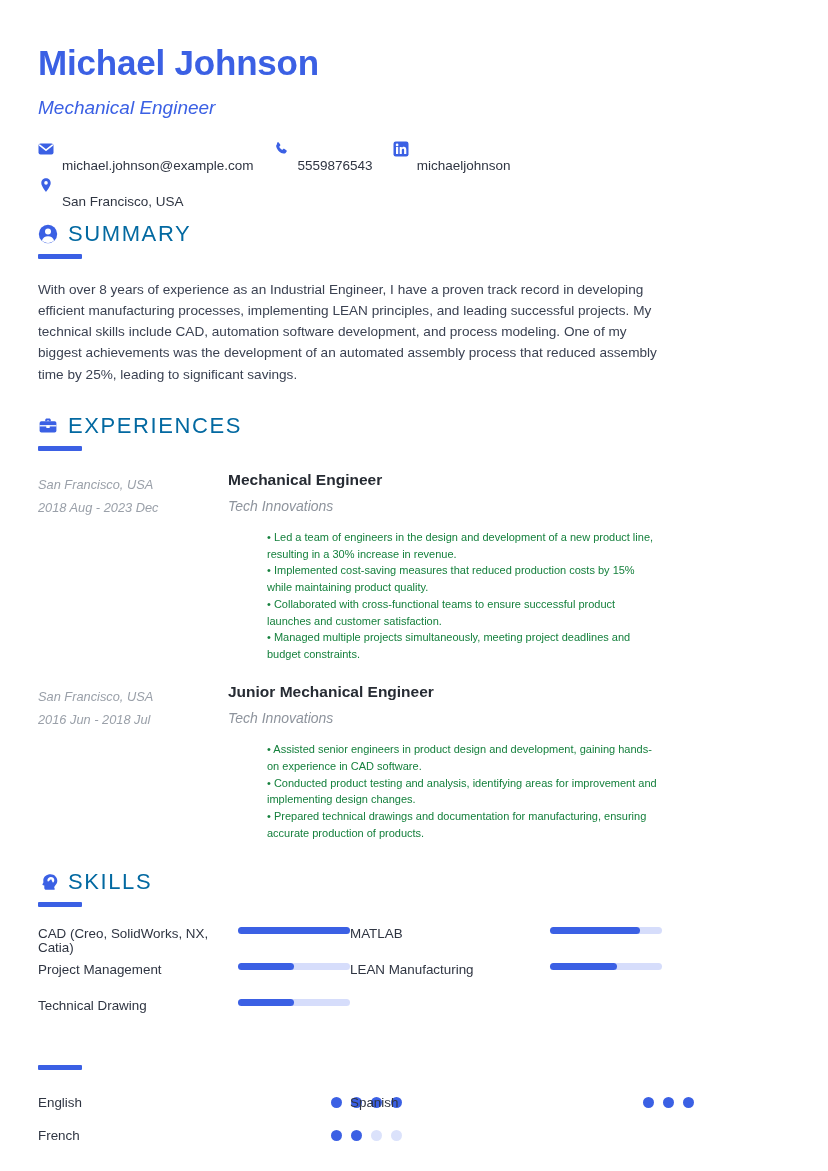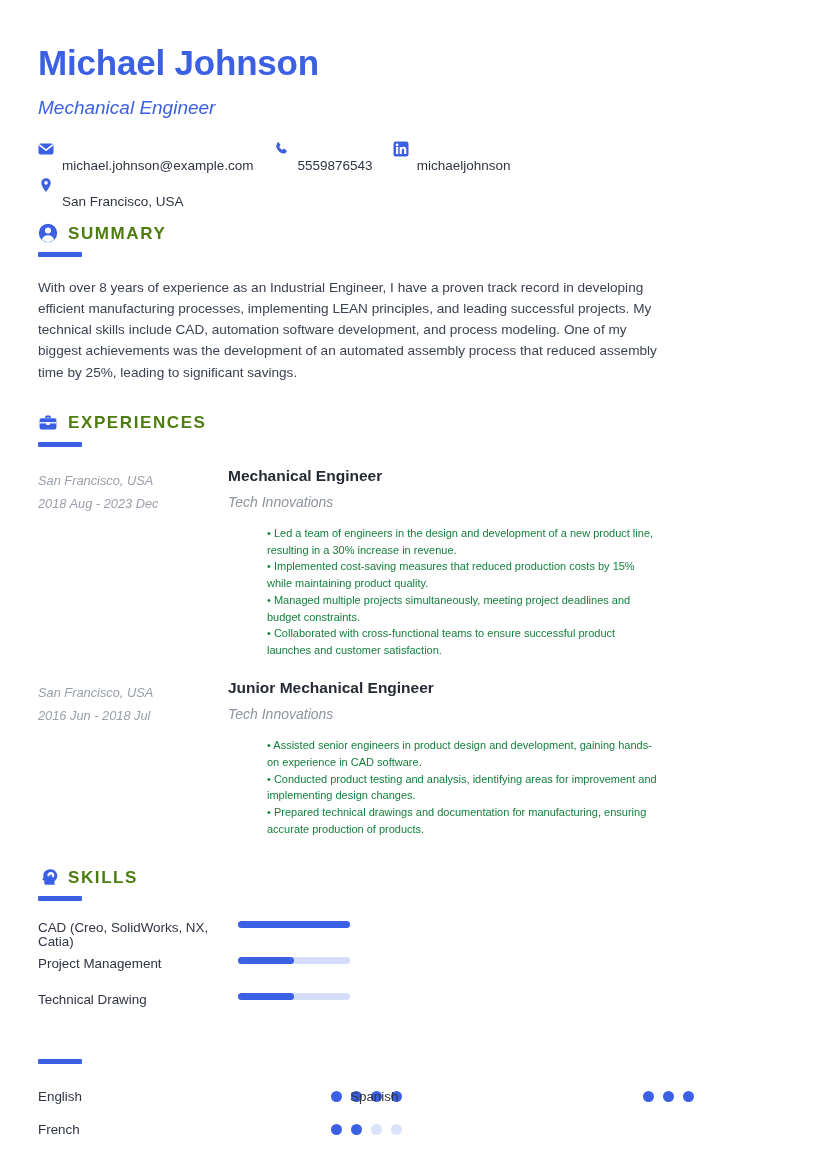--- a/index.html
+++ b/index.html
@@ -65,23 +65,23 @@
   
   .section { margin-top: 30px; }
   .section-head {
     display: flex;
     align-items: center;
     gap: 10px;
   }
   .section-icon { display: inline-flex; width: 20px; height: 20px; flex: 0 0 20px; }
   .section-icon svg { width: 20px; height: 20px; display: block; }
   .section-title {
-    font-size: 17px;
-    font-weight: 700;
-    color: #4d7c0f;
+    font-size: 22px;
+    font-weight: 400;
+    color: #0369a1;
     letter-spacing: 1.6px;
     line-height: 1;
   }
   .section-rule {
     width: 44px;
     height: 5px;
     background: #3b60e4;
     margin-top: 9px;
     border-radius: 1px;
   }
@@ -293,22 +293,22 @@
         <div class="exp-left">
           <div class="exp-meta">San Francisco, USA</div>
           <div class="exp-meta">2018 Aug - 2023 Dec</div>
         </div>
         <div class="exp-right">
           <div class="exp-role">Mechanical Engineer</div>
           <div class="exp-company">Tech Innovations</div>
           <div class="exp-bullets">
             <span class="exp-bullet">• Led a team of engineers in the design and development of a new product line, resulting in a 30% increase in revenue.</span>
             <span class="exp-bullet">• Implemented cost-saving measures that reduced production costs by 15% while maintaining product quality.</span>
+            <span class="exp-bullet">• Collaborated with cross-functional teams to ensure successful product launches and customer satisfaction.</span>
             <span class="exp-bullet">• Managed multiple projects simultaneously, meeting project deadlines and budget constraints.</span>
-            <span class="exp-bullet">• Collaborated with cross-functional teams to ensure successful product launches and customer satisfaction.</span>
           </div>
         </div>
       </div>
 
       <div class="exp-entry">
         <div class="exp-left">
           <div class="exp-meta">San Francisco, USA</div>
           <div class="exp-meta">2016 Jun - 2018 Jul</div>
         </div>
         <div class="exp-right">
@@ -355,20 +355,37 @@
         </div>
 
         <div class="skill-row">
           <span class="skill-label">Technical Drawing</span>
           <span class="skill-track">
             <span class="skill-fill" style="width: 50%;"></span>
           </span>
         </div>
 
       </div>
+      <div class="col">
+
+        <div class="skill-row">
+          <span class="skill-label">MATLAB</span>
+          <span class="skill-track">
+            <span class="skill-fill" style="width: 80%;"></span>
+          </span>
+        </div>
+
+        <div class="skill-row">
+          <span class="skill-label">LEAN Manufacturing</span>
+          <span class="skill-track">
+            <span class="skill-fill" style="width: 60%;"></span>
+          </span>
+        </div>
+
+      </div>
     </div>
   </div>
 
   <div class="section">
     <div class="section-rule"></div>
 
     <div class="two-col">
       <div class="col">
 
         <div class="lang-row">

